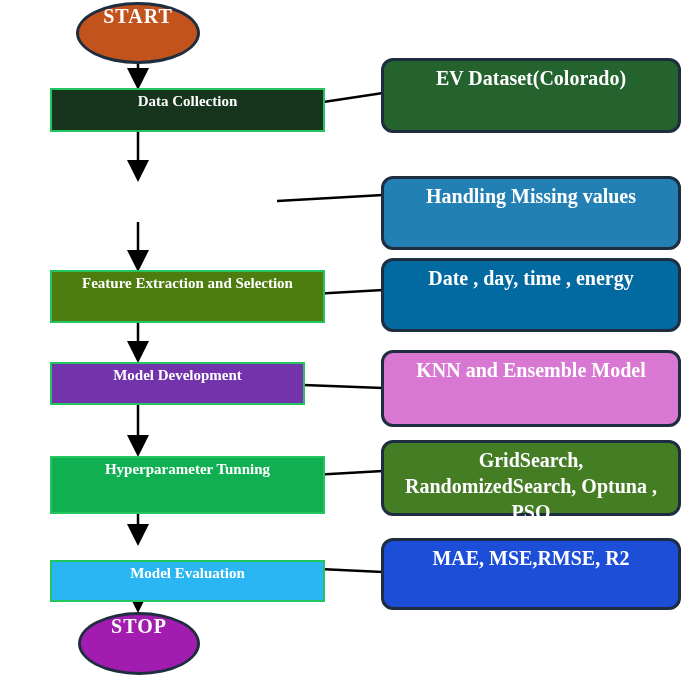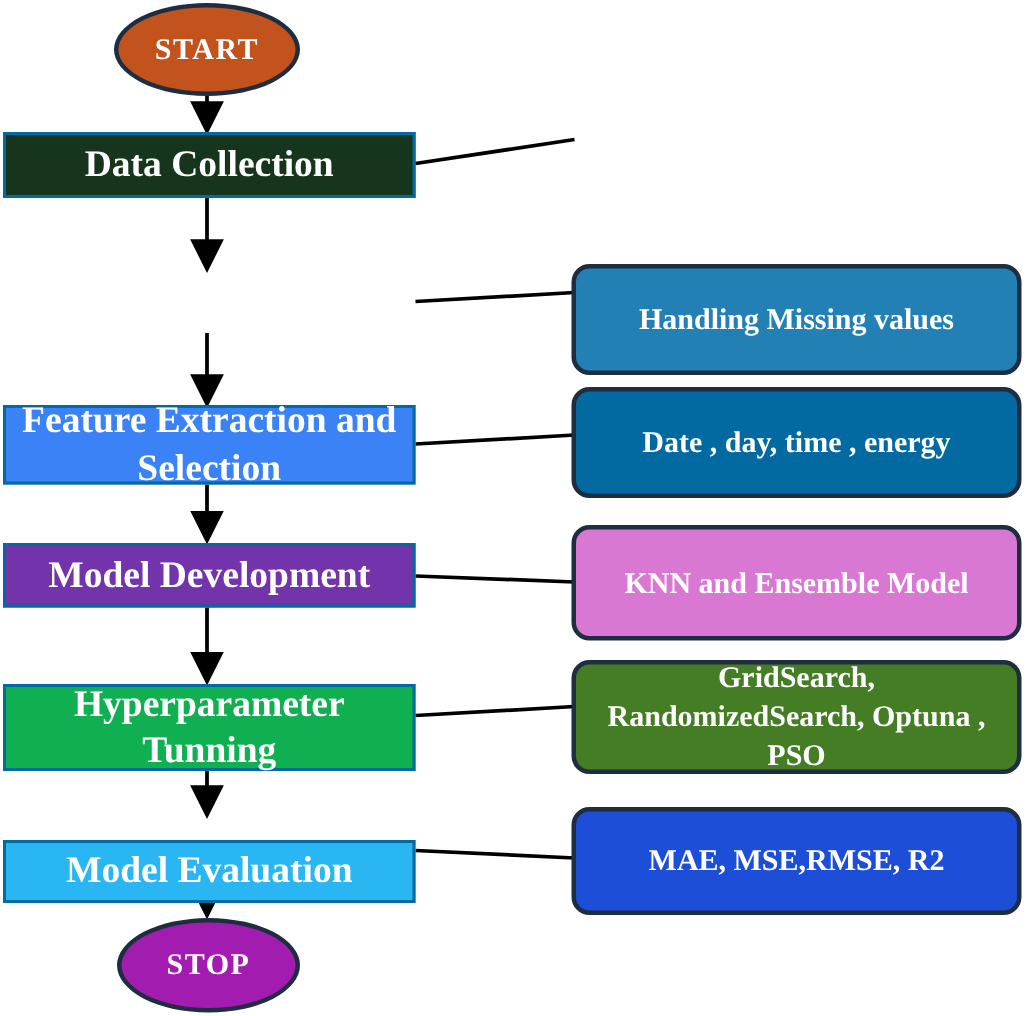--- a/index.html
+++ b/index.html
@@ -5,39 +5,40 @@
   html,body{margin:0;padding:0;background:#ffffff;}
   .canvas{
     position:relative;
     width:685px;height:677px;
     background:#ffffff;
     font-family:"Liberation Serif","DejaVu Serif",serif;
     overflow:hidden;
   }
   .node{
     position:absolute;
-    display:flex;align-items:center;justify-content:center;
+    display:flex;align-items:flex-start;justify-content:center;
     text-align:center;
     color:#ffffff;
     font-weight:bold;
     box-sizing:border-box;
   }
   .terminal{
     border-radius:50%;
     border:3px solid #1e2d3f;
     font-size:20px;
     letter-spacing:1px;
     z-index:2;
   }
   .step{
-    border:2px solid #0369a1;
-    font-size:25px;
+    border:2px solid #22c55e;
+    font-size:15px;
     line-height:1.25;
     padding:2px 6px;
     z-index:2;
+    margin-left:48px;
   }
   .detail{
     border:3px solid #1e2d3f;
     border-radius:12px;
     font-size:20px;
     line-height:1.3;
     padding:4px 14px;
     z-index:2;
   }
   svg.wires{position:absolute;left:0;top:0;z-index:1;}
@@ -76,36 +77,39 @@
 
   <div class="node terminal" style="left: 78px; top: 612px; width: 122px; height: 63px; background-color: #a21caf;">
     <span>STOP</span>
   </div>
 
   <div class="node step" style="left: 2px; top: 88px; width: 275px; height: 44px; background-color: rgb(23, 53, 29);">
     <span>Data Collection</span>
   </div>
 
 
-  <div class="node step" style="left: 2px; top: 270px; width: 275px; height: 53px; background-color: #3b82f6;">
+  <div class="node step" style="left: 2px; top: 270px; width: 275px; height: 53px; background-color: #4d7c0f;">
     <span>Feature Extraction and Selection</span>
   </div>
 
-  <div class="node step" style="left: 2px; top: 362px; width: 275px; height: 43px; background-color: rgb(114, 51, 171);">
+  <div class="node step" style="left: 2px; top: 362px; width: 255px; height: 43px; background-color: rgb(114, 51, 171);">
     <span>Model Development</span>
   </div>
 
   <div class="node step" style="left: 2px; top: 456px; width: 275px; height: 58px; background-color: rgb(16, 176, 82);">
     <span>Hyperparameter Tunning</span>
   </div>
 
   <div class="node step" style="left: 2px; top: 560px; width: 275px; height: 42px; background-color: rgb(41, 182, 242);">
     <span>Model Evaluation</span>
   </div>
 
+  <div class="node detail" style="left: 381px; top: 58px; width: 300px; height: 75px; background-color: rgb(36, 98, 46);">
+    <span>EV Dataset(Colorado)</span>
+  </div>
 
   <div class="node detail" style="left: 381px; top: 176px; width: 300px; height: 74px; background-color: rgb(34, 128, 180);">
     <span>Handling Missing values</span>
   </div>
 
   <div class="node detail" style="left: 381px; top: 258px; width: 300px; height: 74px; background-color: #0369a1;">
     <span>Date , day, time , energy</span>
   </div>
 
   <div class="node detail" style="left: 381px; top: 350px; width: 300px; height: 77px; background-color: rgb(216, 120, 210);">

